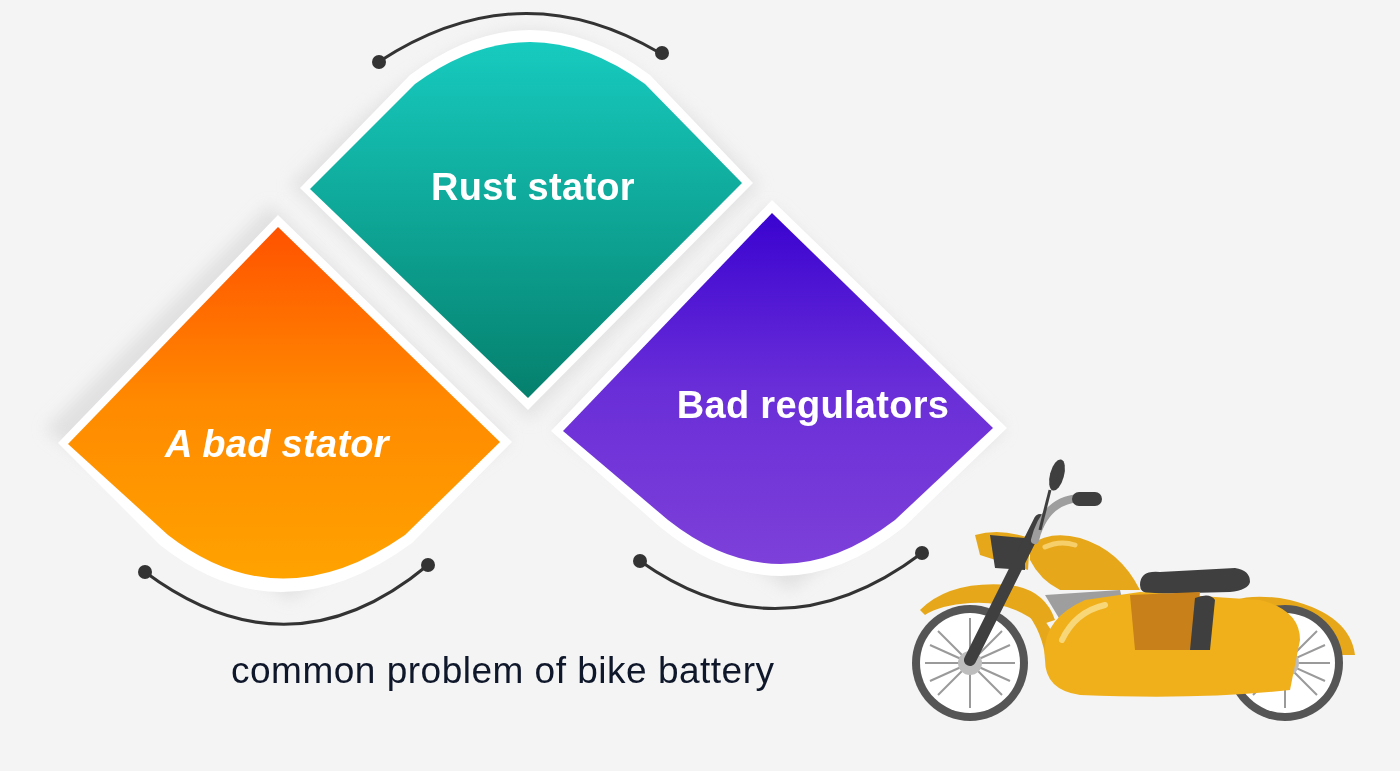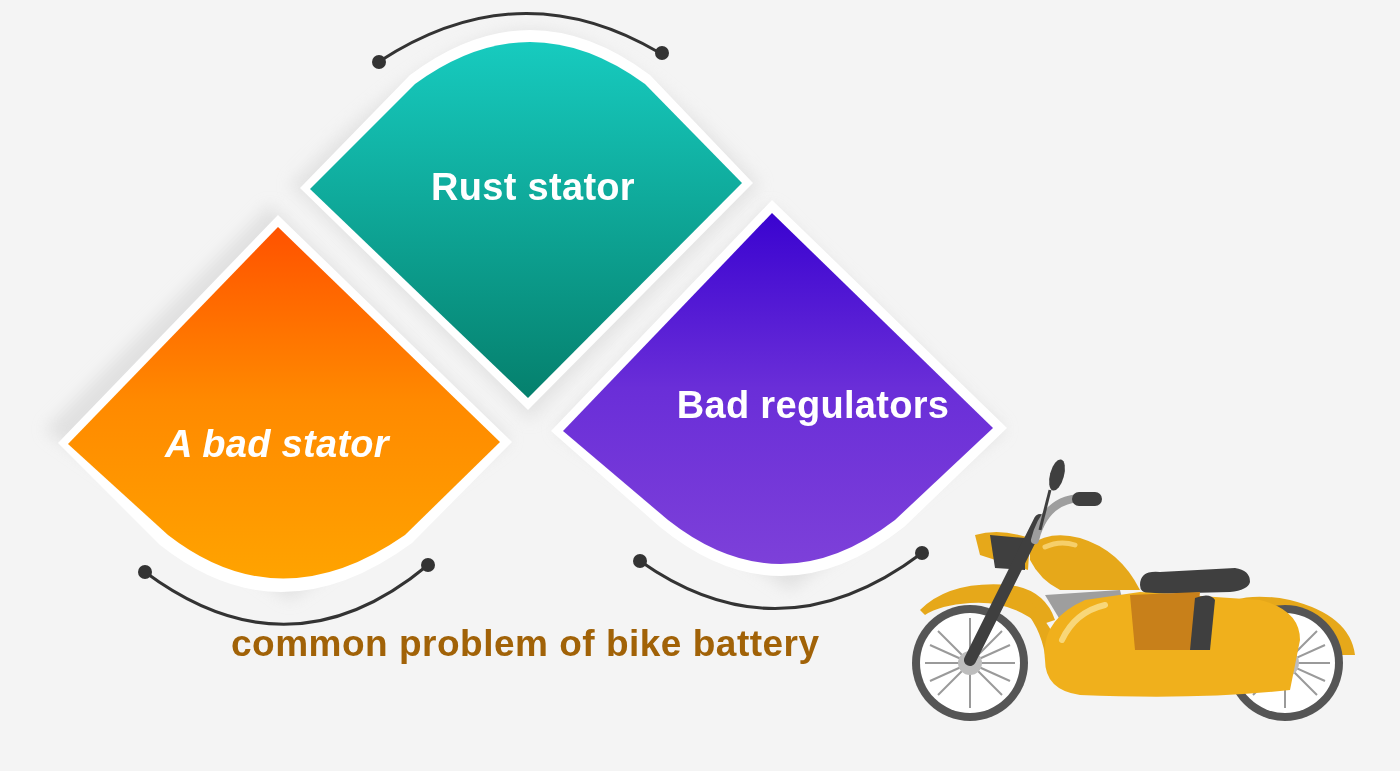--- a/index.html
+++ b/index.html
@@ -17,24 +17,24 @@
     font-weight: bold;
     font-size: 38px;
     white-space: nowrap;
     transform: translateX(-50%);
     letter-spacing: 0.3px;
   }
   #lbl-rust { left: 533px; top: 166px; }
   #lbl-stator { left: 277px; top: 423px; font-style: italic; }
   #lbl-reg { left: 773px; top: 384px; margin-left: 40px; }
   #caption {
-    position: absolute; left: 231px; top: 623px;
-    color: #a16207;
+    position: absolute; left: 231px; top: 650px;
+    color: #0f172a;
     font-family: "Liberation Sans", sans-serif;
-    font-weight: bold;
+    font-weight: normal;
     font-size: 37px;
     white-space: nowrap;
     letter-spacing: 0.5px;
   }
 </style>
 </head>
 <body>
 
 <svg id="stage" viewBox="0 0 1400 771" xmlns="http://www.w3.org/2000/svg">
   <defs>

